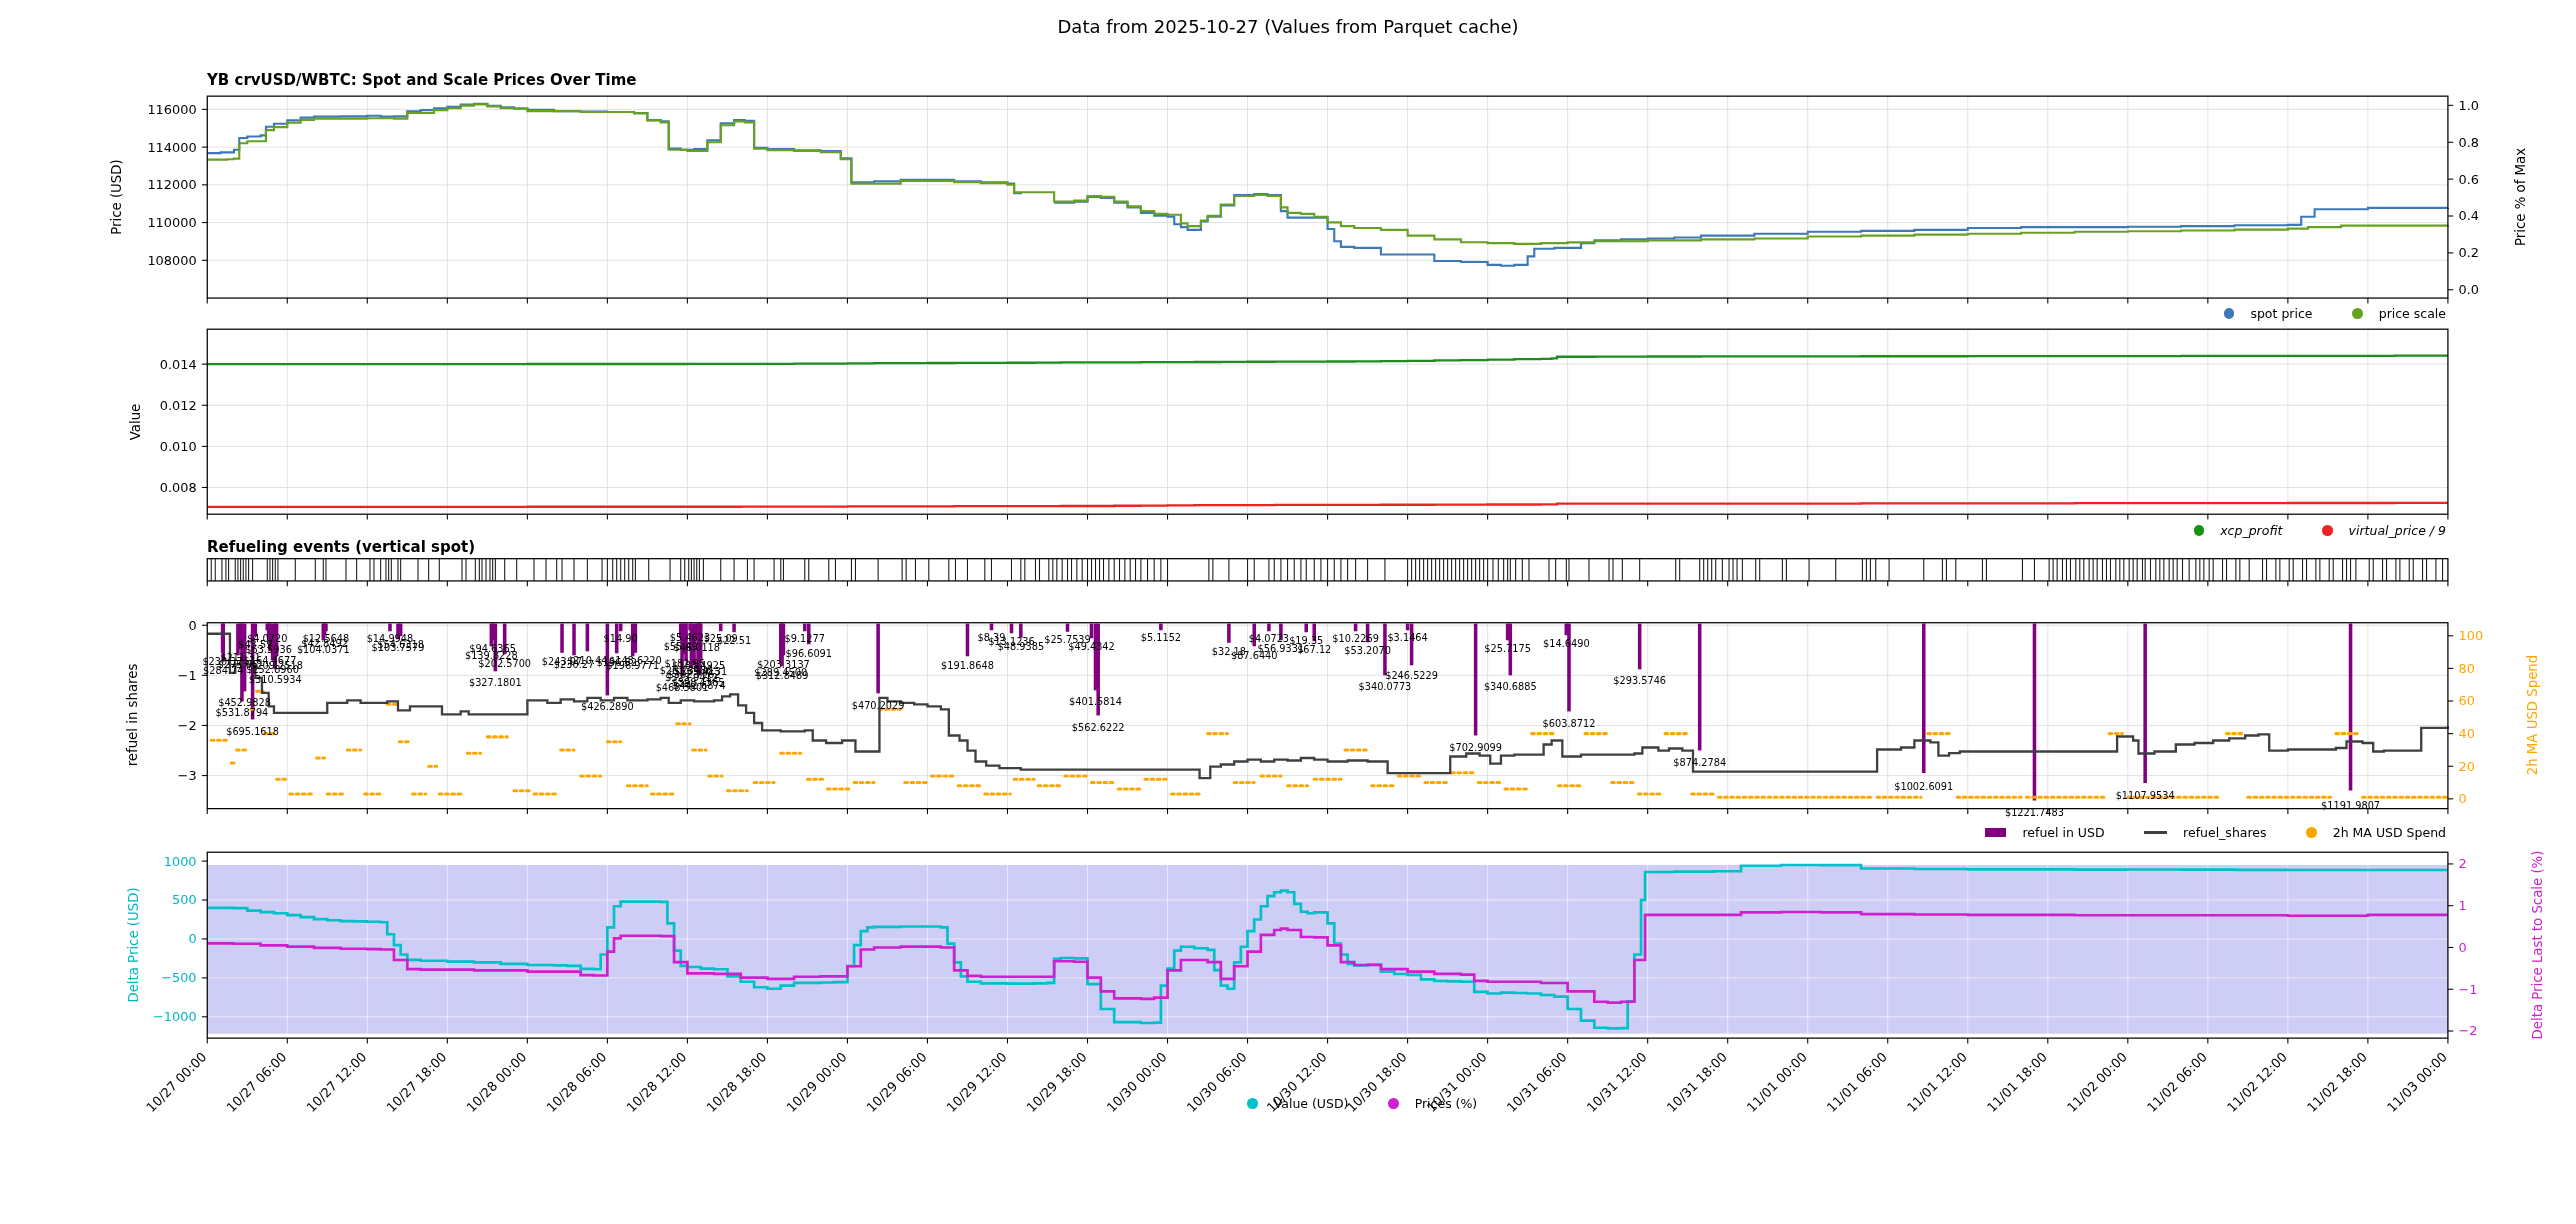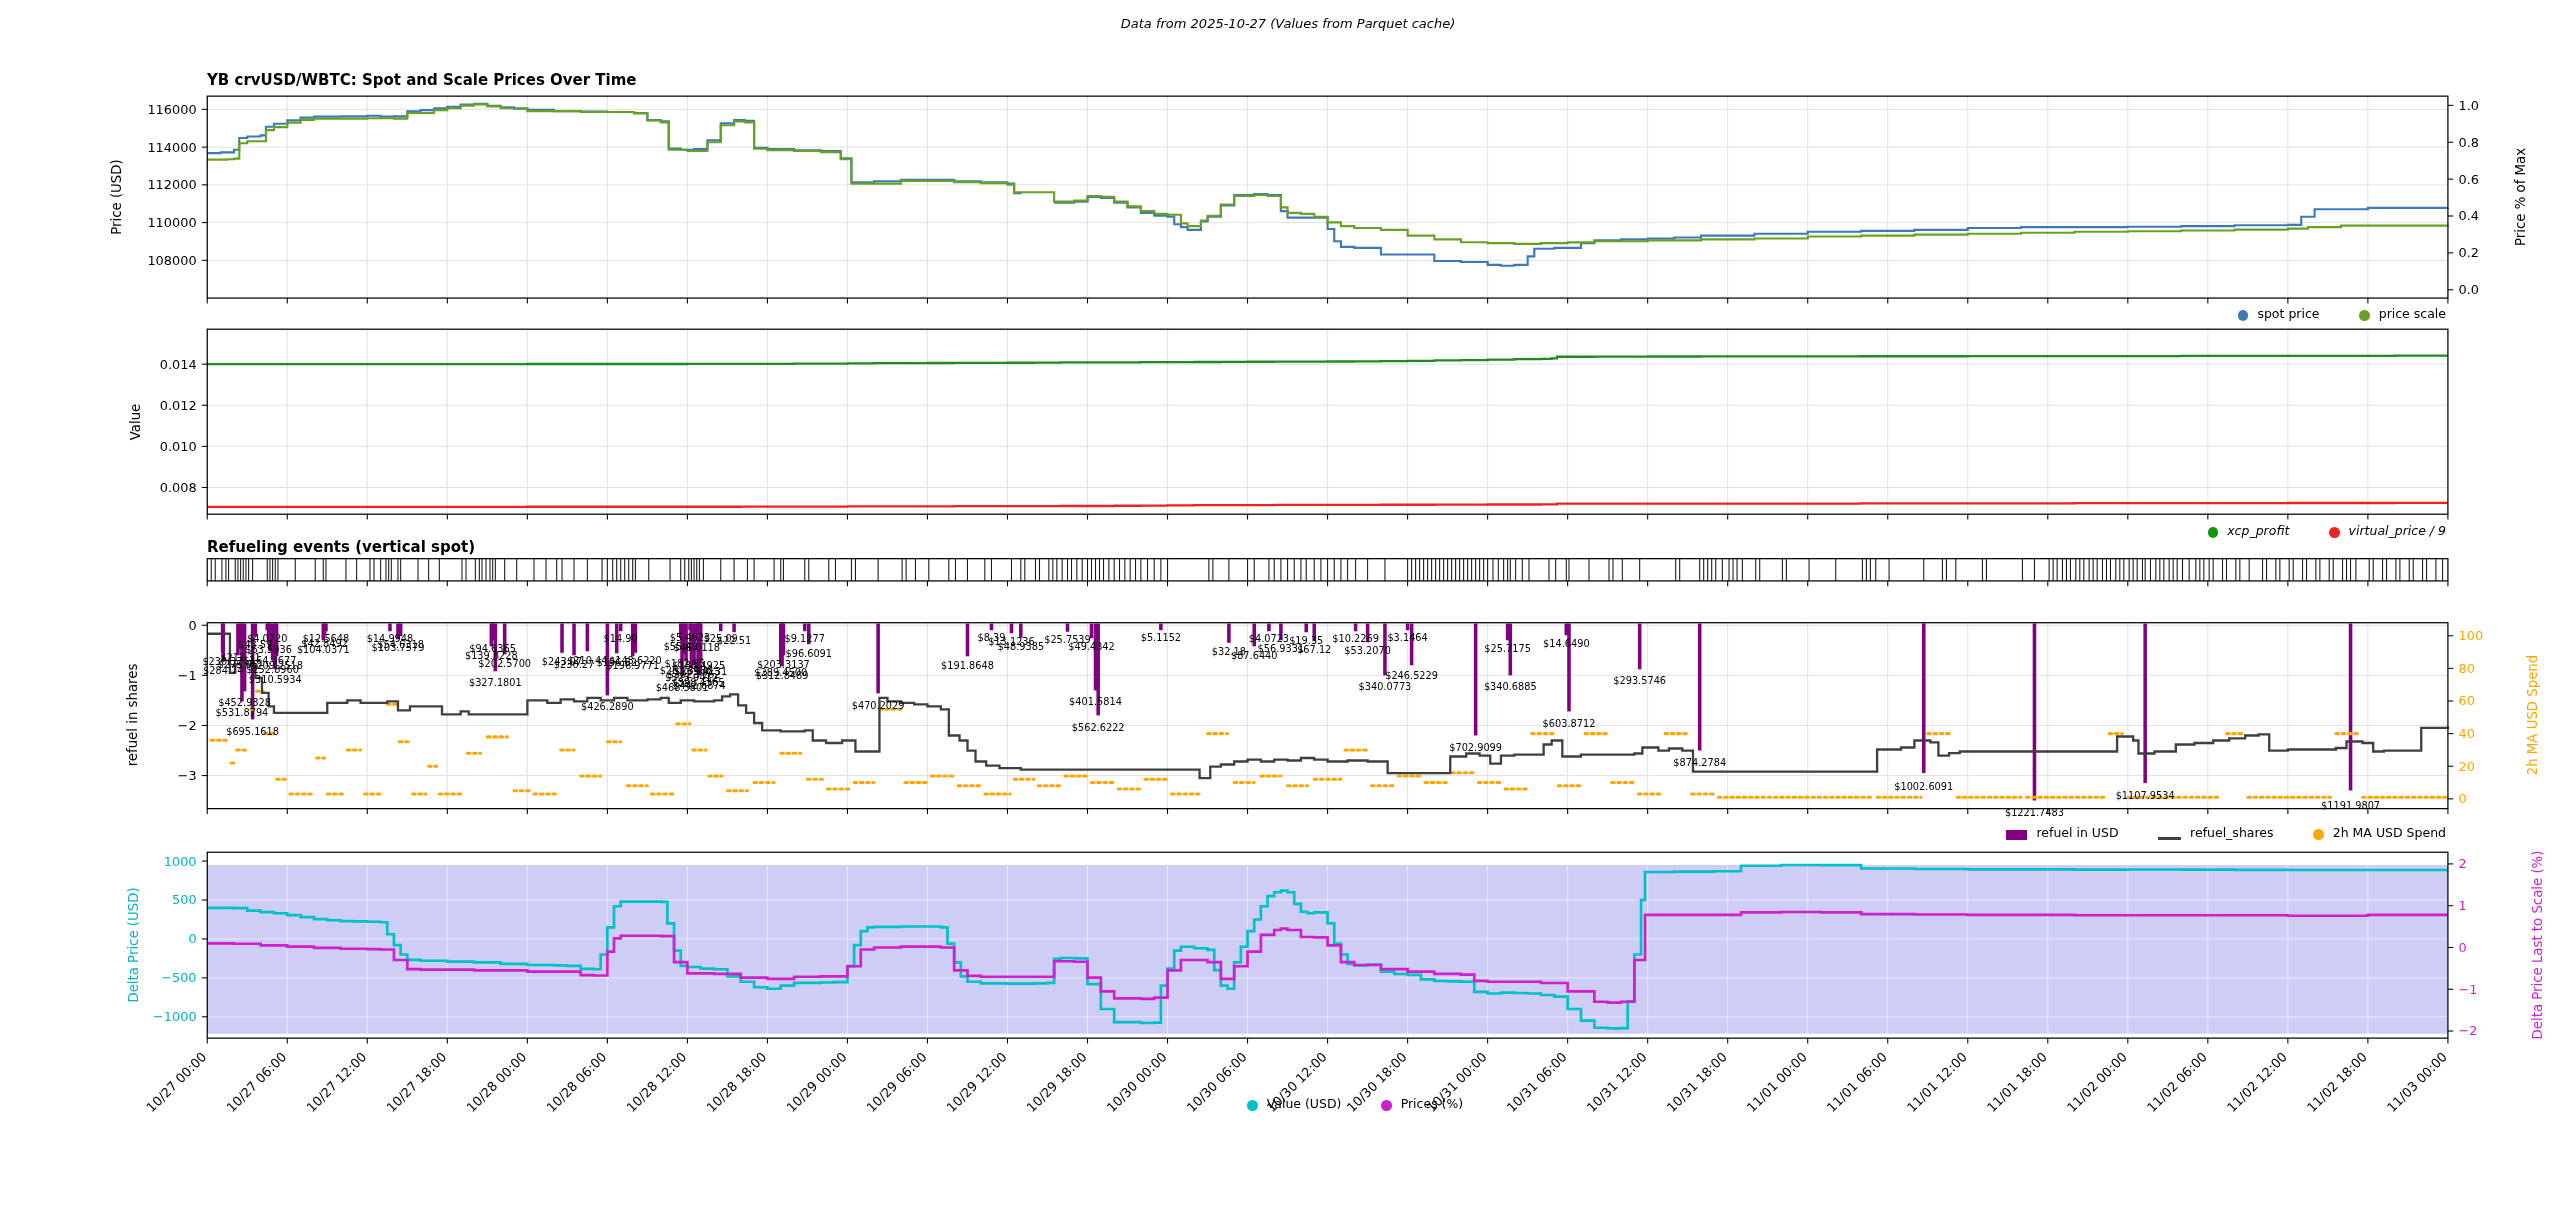--- a/index.html
+++ b/index.html
@@ -1,22 +1,22 @@
 <!DOCTYPE html>
 <html style="font-size:14.2px"><head>
 <meta charset="utf-8">
 <style>
   html,body{margin:0;padding:0;background:#ffffff;}
   body{width:2576px;height:1225px;position:relative;font-family:"DejaVu Sans","Liberation Sans",sans-serif;color:#000;}
   .abs{position:absolute;}
-  .suptitle{left:0;top:16px;width:2576px;text-align:center;font-size:13px;font-style:italic;}
+  .suptitle{left:0;top:16px;width:2576px;text-align:center;font-size:18px;}
   .axtitle{left:207px;width:2241px;font-weight:bold;font-size:15px;}
   .ylab{transform:translate(-50%,-50%) rotate(-90deg);transform-origin:center;font-size:13.3px;white-space:nowrap;}
   .legend{display:flex;align-items:center;gap:12.5px;font-size:12.5px;white-space:nowrap;}
-  .legend .item{display:flex;align-items:flex-end;gap:9px;margin-left:27px;}
+  .legend .item{display:flex;align-items:center;gap:16px;margin-left:27px;}
   .legend .dot{width:10.7px;height:10.7px;border-radius:50%;display:inline-block;}
   .legend .rect{width:21.3px;height:9.8px;display:inline-block;}
   .legend .line{width:23px;height:2.7px;display:inline-block;}
   svg text{font-family:"DejaVu Sans","Liberation Sans",sans-serif;}
 </style>
 </head>
 <body>
 
 <div class="abs suptitle">Data from 2025-10-27 (Values from Parquet cache)</div>
 <div class="abs axtitle" style="top:71px;">YB crvUSD/WBTC: Spot and Scale Prices Over Time</div>

